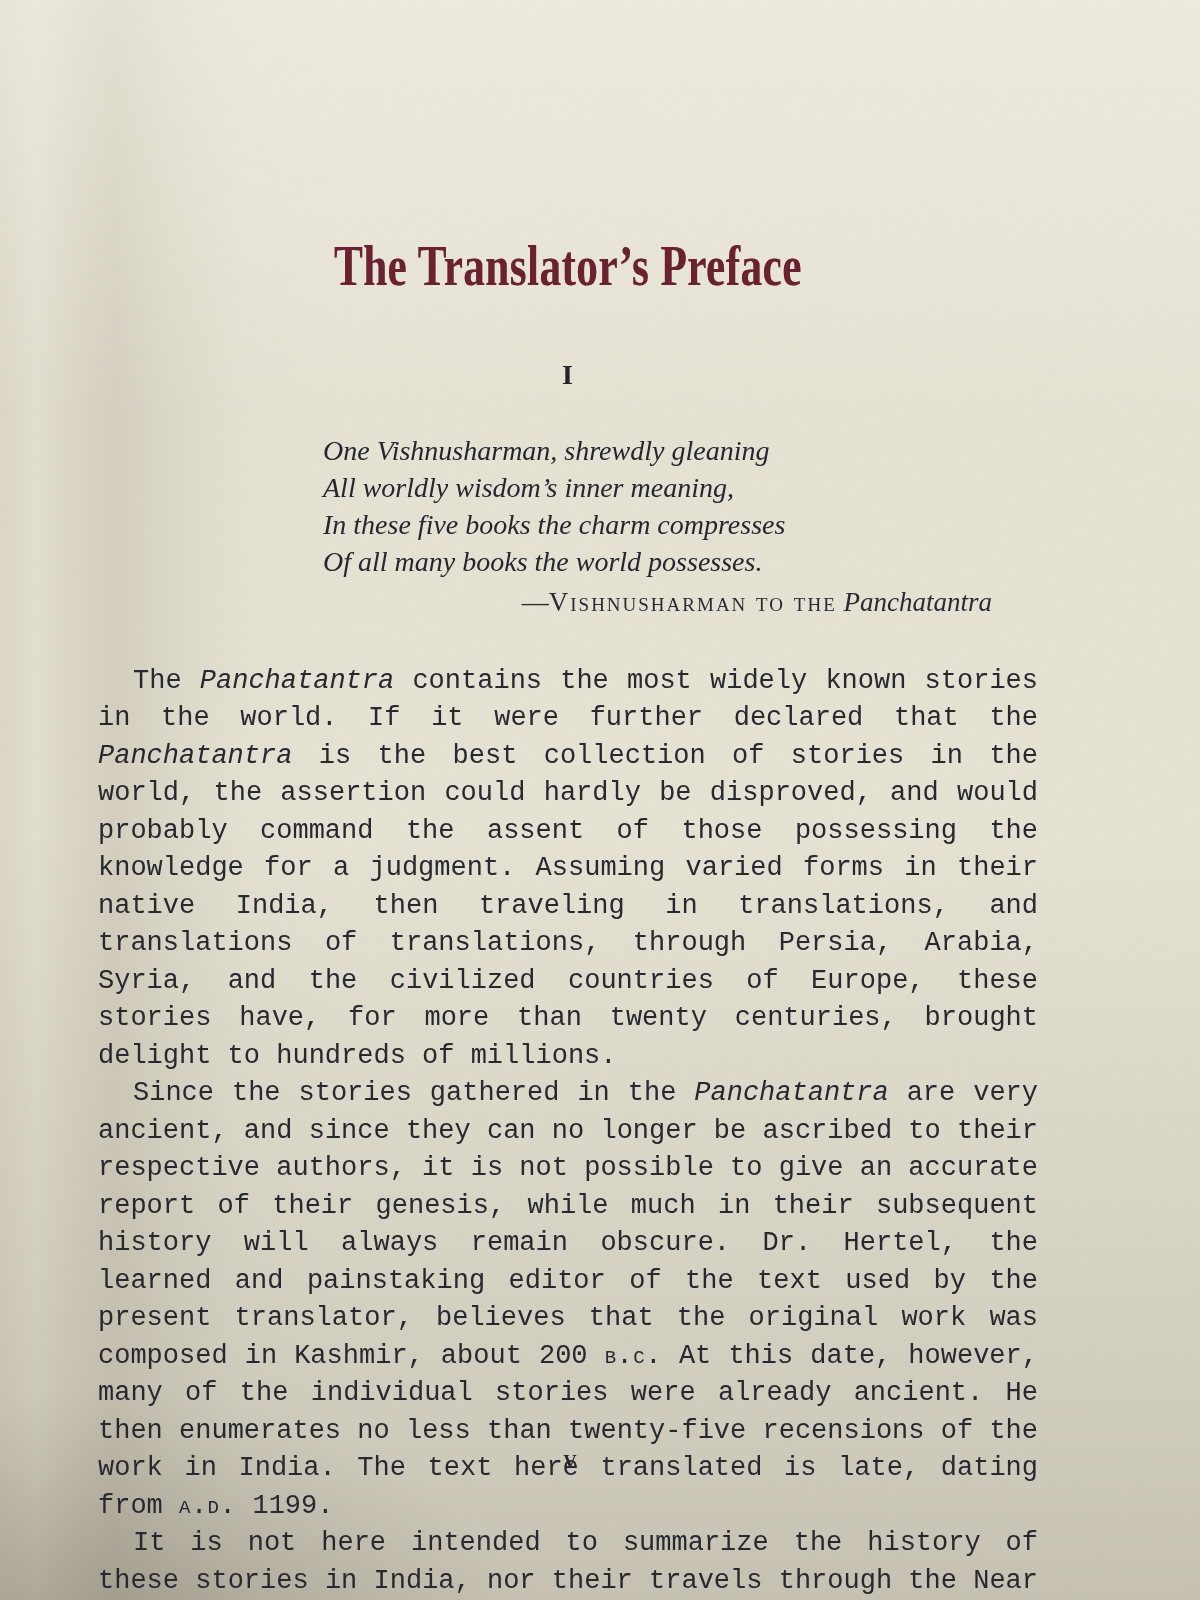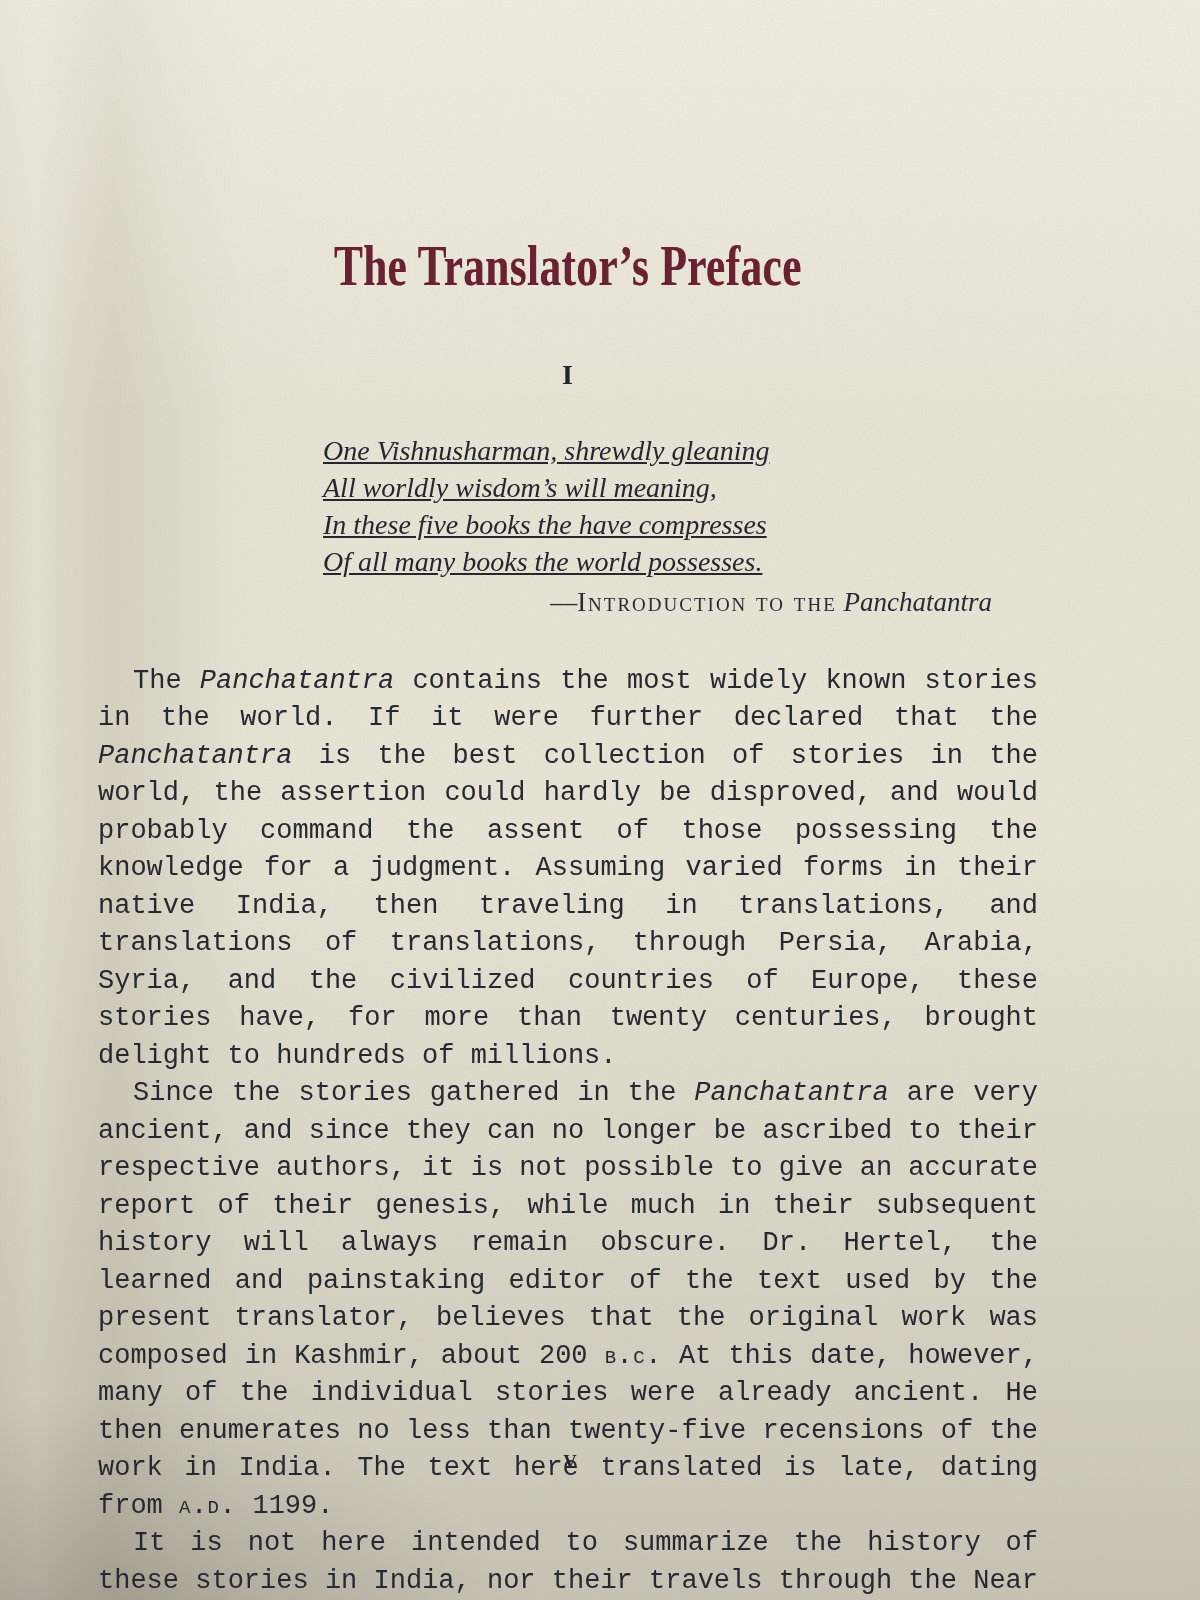--- a/index.html
+++ b/index.html
@@ -53,21 +53,20 @@
     letter-spacing:1px;
     color:#23232c;
   }
   .verse{
     margin-top:42px;
     padding-left:225px;
     font-style:italic;
     font-size:28px;
     line-height:37px;
     color:#26262f;
-    text-decoration:underline;
   }
   .attribution{
     margin-top:4px;
     text-align:right;
     padding-right:46px;
     font-size:27px;
     line-height:37px;
     white-space:nowrap;
   }
   .attribution .sc{
@@ -118,26 +117,26 @@
   <div class="content">
 
     <div class="title-row">
       <span class="title">The Translator’s Preface</span>
     </div>
 
     <div class="numeral">I</div>
 
     <div class="verse">
       <div>One Vishnusharman, shrewdly gleaning</div>
-      <div>All worldly wisdom’s will meaning,</div>
-      <div>In these five books the have compresses</div>
+      <div>All worldly wisdom’s inner meaning,</div>
+      <div>In these five books the charm compresses</div>
       <div>Of all many books the world possesses.</div>
     </div>
 
-    <div class="attribution"><span>—</span><span class="sc">Introduction to the</span><span>&nbsp;</span><span class="work">Panchatantra</span></div>
+    <div class="attribution"><span>—</span><span class="sc">Vishnusharman to the</span><span>&nbsp;</span><span class="work">Panchatantra</span></div>
 
     <div class="bodytext">
       <p><span>The </span><span class="it">Panchatantra</span><span> contains the most widely known stories in the world. If it were further declared that the </span><span class="it">Panchatantra</span><span> is the best collection of stories in the world, the assertion could hardly be disproved, and would probably command the assent of those possessing the knowledge for a judgment. Assuming varied forms in their native India, then traveling in translations, and translations of translations, through Persia, Arabia, Syria, and the civilized countries of Europe, these stories have, for more than twenty centuries, brought delight to hundreds of millions.</span></p>
       <p><span>Since the stories gathered in the </span><span class="it">Panchatantra</span><span> are very ancient, and since they can no longer be ascribed to their respective authors, it is not possible to give an accurate report of their genesis, while much in their subsequent history will always remain obscure. Dr. Hertel, the learned and painstaking editor of the text used by the present translator, believes that the original work was composed in Kashmir, about 200 </span><span class="sc">b.c.</span><span> At this date, however, many of the individual stories were already ancient. He then enumerates no less than twenty-five recensions of the work in India. The text here translated is late, dating from </span><span class="sc">a.d.</span><span> 1199.</span></p>
       <p><span>It is not here intended to summarize the history of these stories in India, nor their travels through the Near East and through Europe. The story is attractive—whose interest is not awakened by learning, for example, that</span></p>
     </div>
 
   </div>
 
   <div class="folio">v</div>

